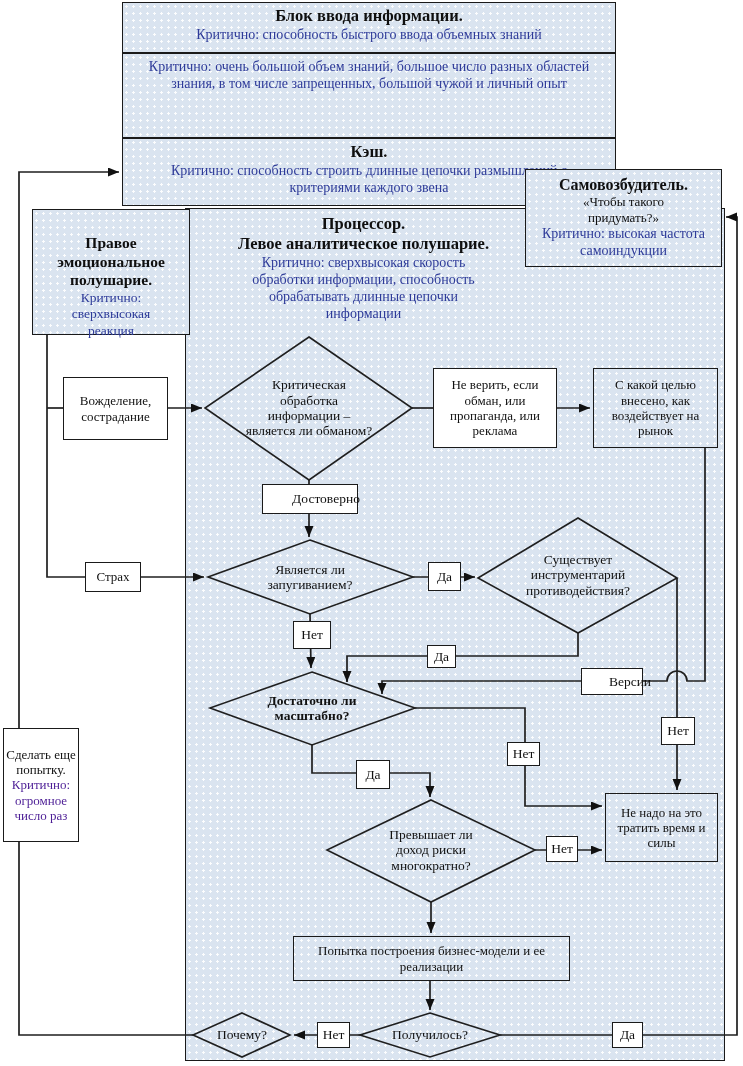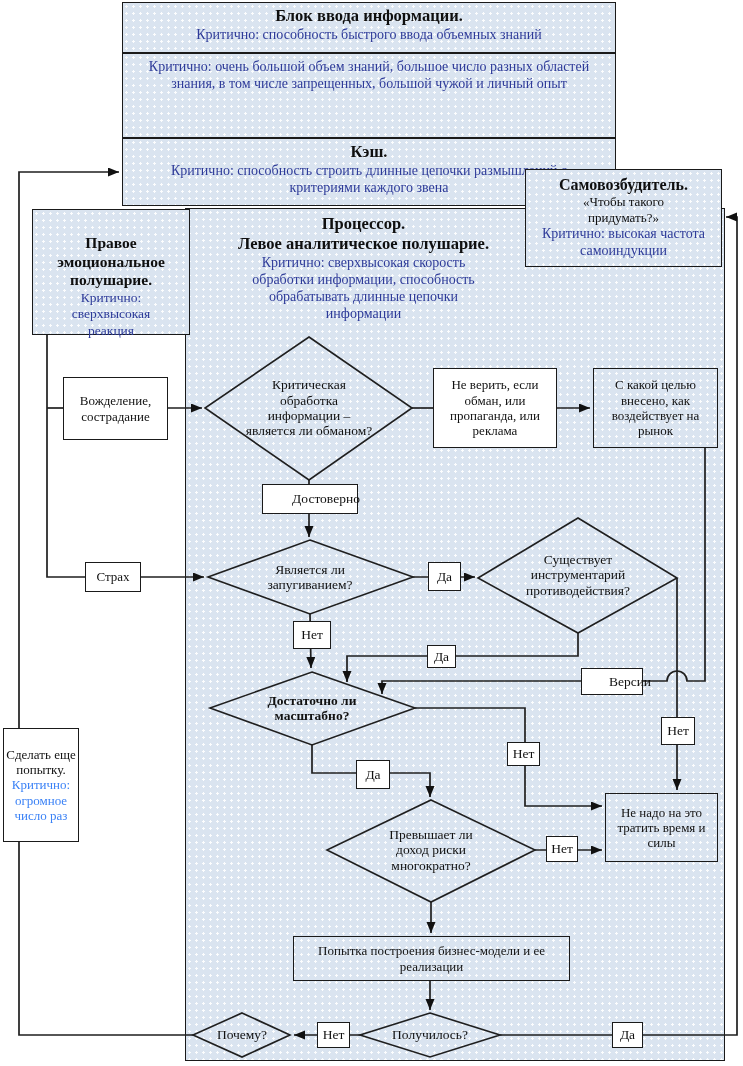--- a/index.html
+++ b/index.html
@@ -33,21 +33,21 @@
     position:absolute;box-sizing:border-box;border:1.4px solid #1a1a1a;background:#ffffff;
     display:flex;align-items:center;justify-content:center;text-align:center;
     font-size:13.5px;line-height:1;
   }
   
   .dtext{
     position:absolute;display:flex;align-items:center;justify-content:center;
     text-align:center;font-size:13.5px;line-height:1.14;pointer-events:none;
   }
   .wires{position:absolute;left:0;top:0;pointer-events:none;}
-  .crit-inline{color:#3b82f6;}
+  .crit-inline{color:#4c1d95;}
 </style>
 </head>
 <body>
 
 <div class="canvas">
 
   <div class="blk" style="left:122px;top:2px;width:494px;height:51px;padding-top:3px;">
     <div class="blk-title">Блок ввода информации.</div>
     <div class="blk-crit">Критично: способность быстрого ввода объемных знаний</div>
   </div>

